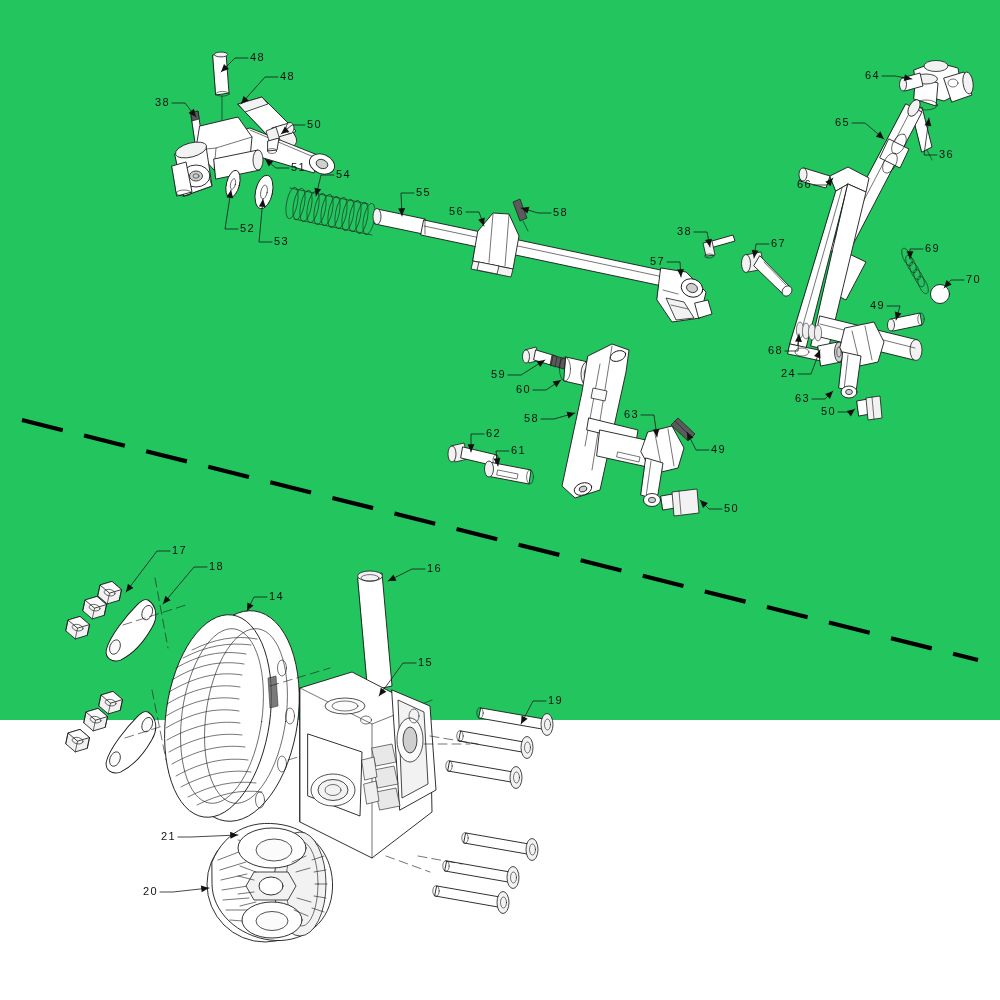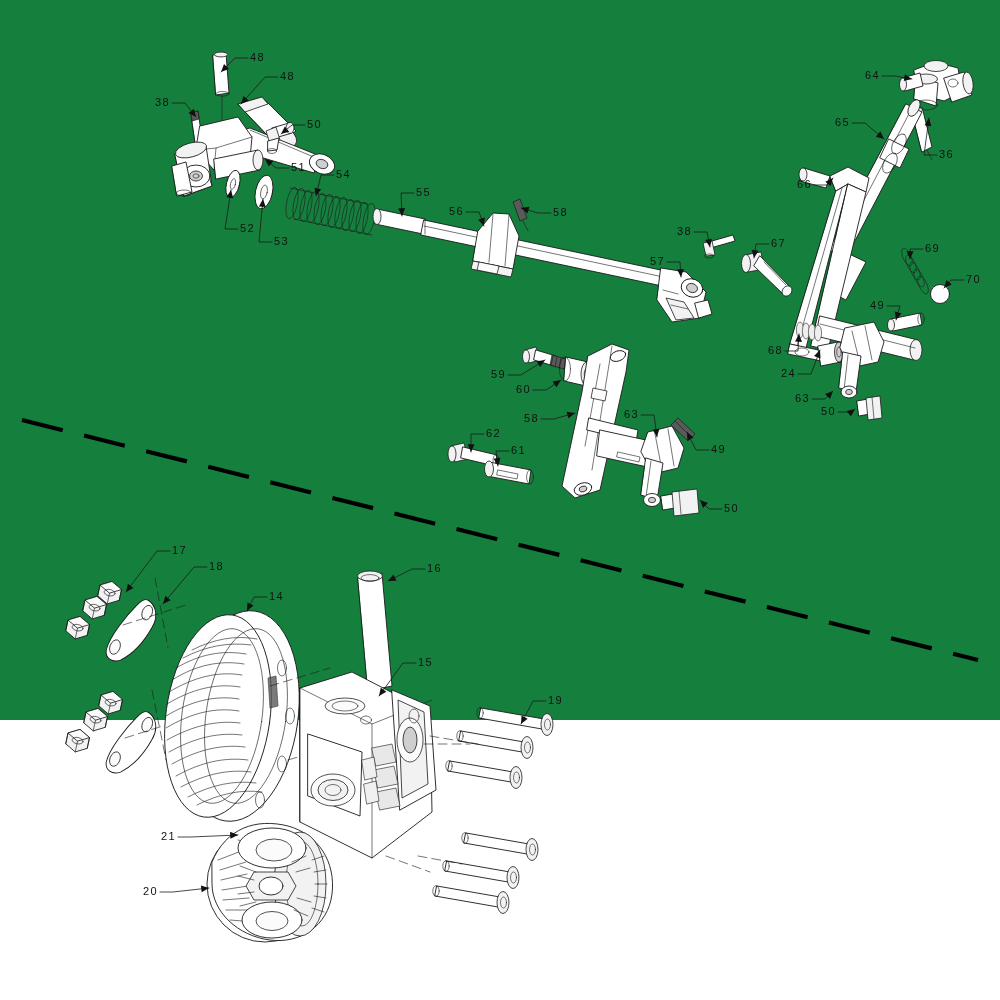--- a/index.html
+++ b/index.html
@@ -1,18 +1,18 @@
 <!DOCTYPE html>
 <html><head>
 <meta charset="utf-8">
 <style>
   html,body{margin:0;padding:0;background:#ffffff;}
   body{width:1000px;height:1000px;overflow:hidden;
        font-family:"Liberation Sans",sans-serif;}
-  #stage{position:relative;width:1000px;height:720px;background:#15803d;}
+  #stage{position:relative;width:1000px;height:720px;background:#22c55e;}
   svg{display:block;}
   .lnT{fill:none;stroke:#1a1a1a;stroke-width:0.6;stroke-linecap:round;stroke-linejoin:round;}
   .fillW{fill:#ffffff;stroke:#1a1a1a;stroke-width:0.9;stroke-linejoin:round;stroke-linecap:round;}
   .fillW2{fill:#fbfbfb;stroke:#1a1a1a;stroke-width:0.75;stroke-linejoin:round;}
   .fillL{fill:#f2f2f2;stroke:#1a1a1a;stroke-width:0.8;stroke-linejoin:round;}
   .fillD{fill:#cfcfcf;stroke:#1a1a1a;stroke-width:0.8;stroke-linejoin:round;}
   .fillK{fill:#5a5a5a;stroke:#1a1a1a;stroke-width:0.7;stroke-linejoin:round;}
   .leader{fill:none;stroke:#1a1a1a;stroke-width:0.8;stroke-linecap:round;}
   .lbl{font-family:"Liberation Sans",sans-serif;font-size:11px;fill:#111;
        letter-spacing:1.4px;}

